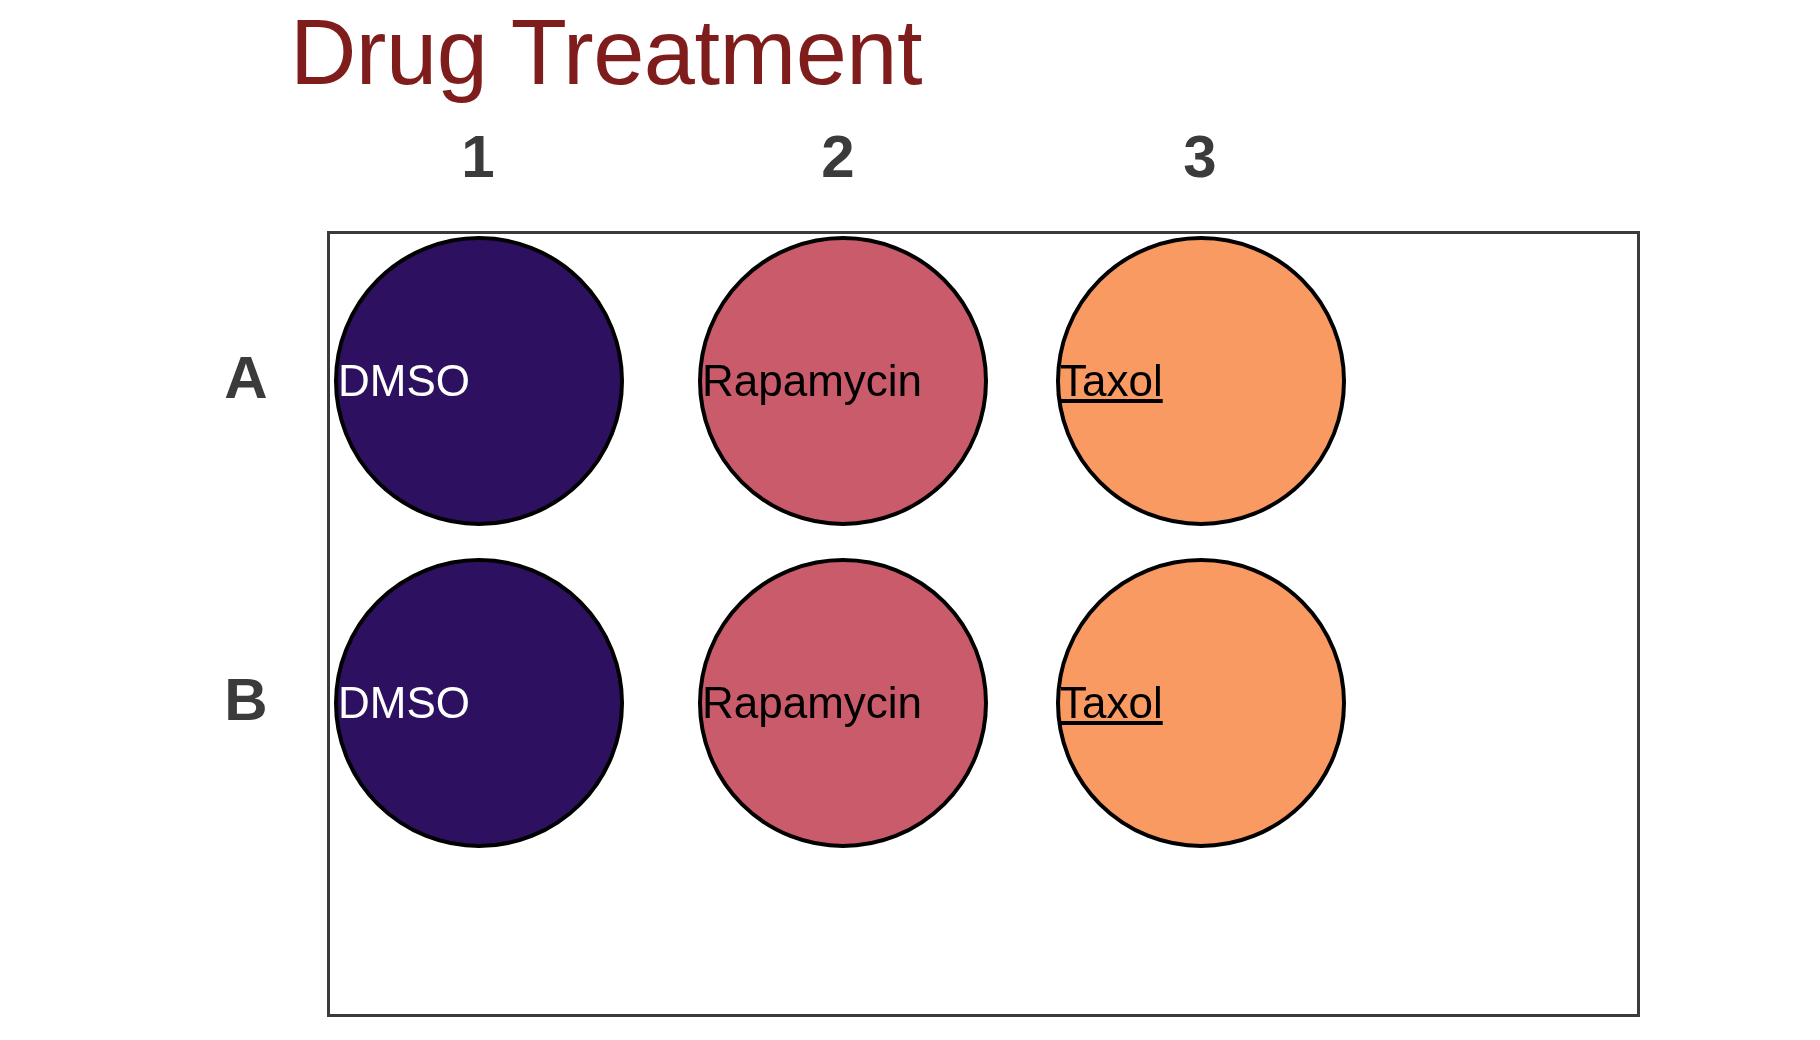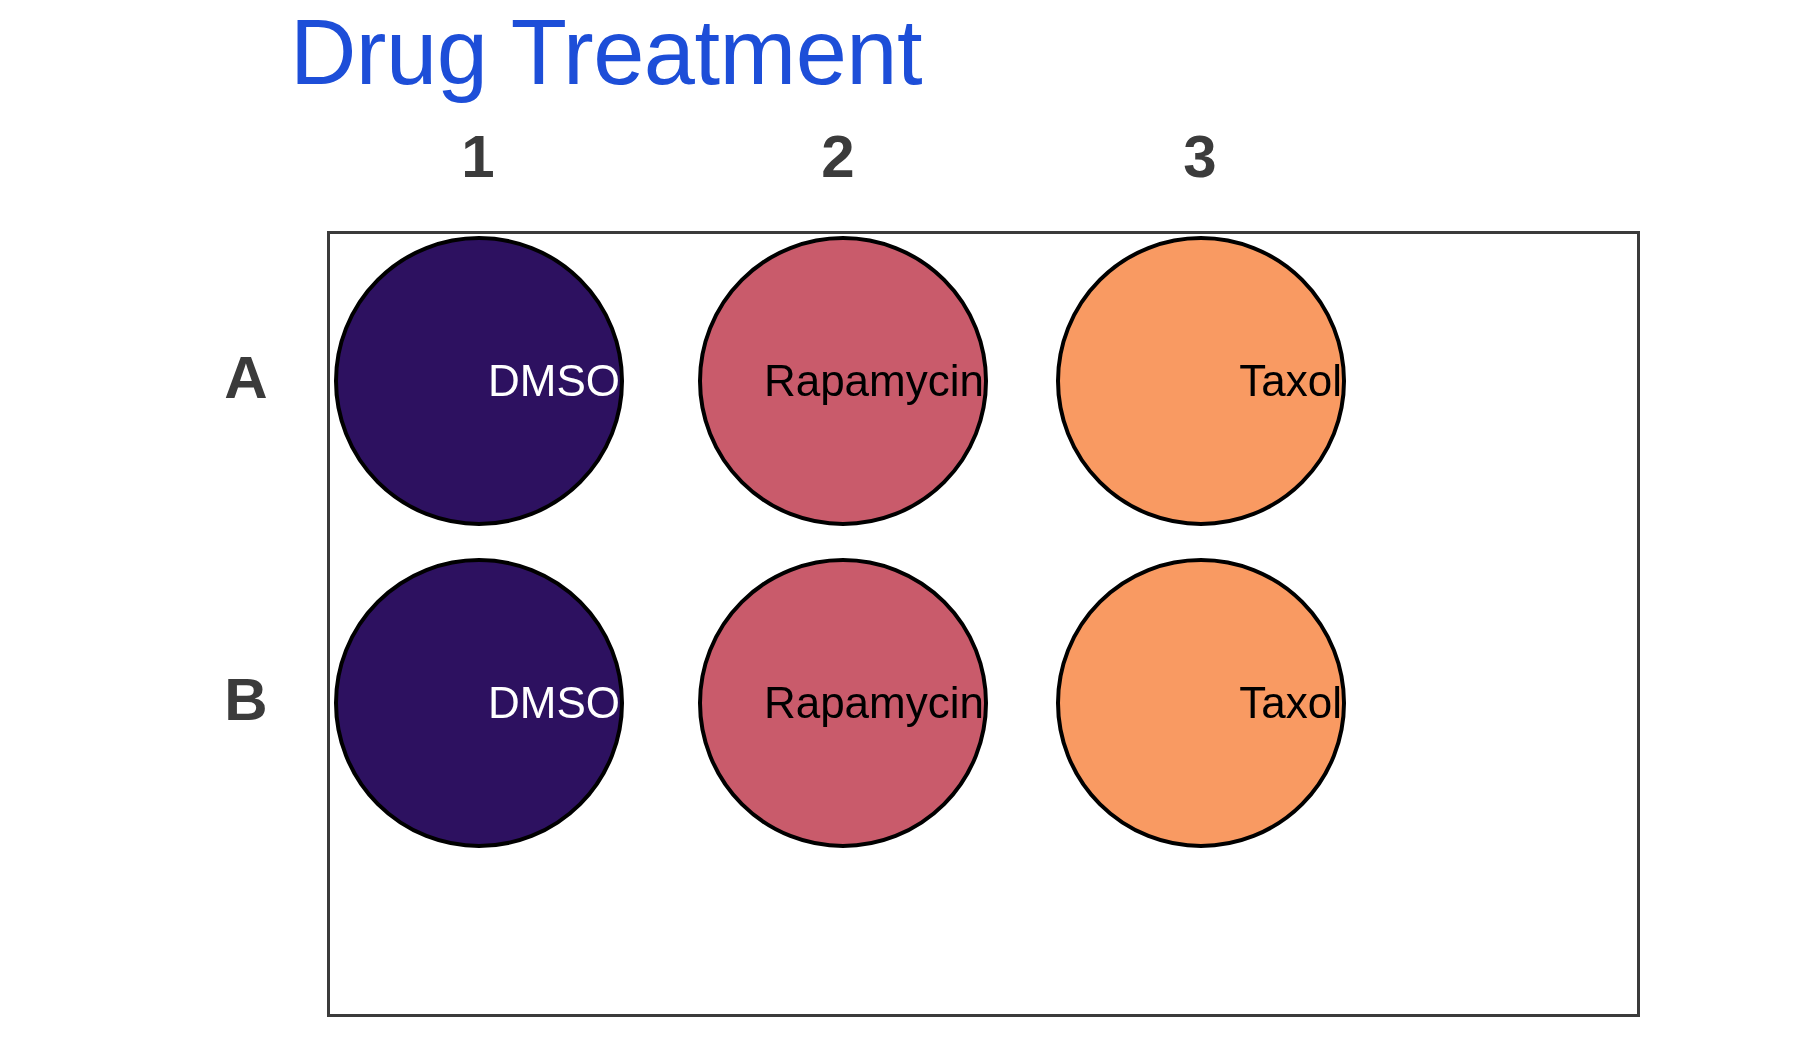--- a/index.html
+++ b/index.html
@@ -97,43 +97,43 @@
   
   .well {
     position: absolute;
     width: 290px;
     height: 290px;
     border-radius: 50%;
     box-sizing: border-box;
     border: 4px solid #000000;
     display: flex;
     align-items: center;
-    justify-content: flex-end;
+    justify-content: flex-start;
   }
   .well-label {
     font-size: 44px;
     font-weight: 400;
     line-height: 1;
     white-space: nowrap;
     text-align: center;
   }
 
   
   .well.col0 { left: 4px; }
   .well.col1 { left: 368px; }
-  .well.col2 { left: 726px; }
+  .well.col2 { left: 726px; text-decoration: underline; }
   .well.rowA { top: 2px; }
   .well.rowB { top: 324px; }
 </style>
 </head>
 <body style="background: rgb(255, 255, 255);">
 
 <div id="plate-figure">
 
-  <div id="figure-title" style="color: #1d4ed8;">Drug Treatment</div>
+  <div id="figure-title" style="color: #7f1d1d;">Drug Treatment</div>
 
   <div id="column-headers">
     <div class="col-header c0" style="color: rgb(59, 59, 59);">1</div>
     <div class="col-header c1" style="color: rgb(59, 59, 59);">2</div>
     <div class="col-header c2" style="color: rgb(59, 59, 59);">3</div>
   </div>
 
   <div id="row-headers">
     <div class="row-header r0" style="color: rgb(59, 59, 59);">A</div>
     <div class="row-header r1" style="color: rgb(59, 59, 59);">B</div>

